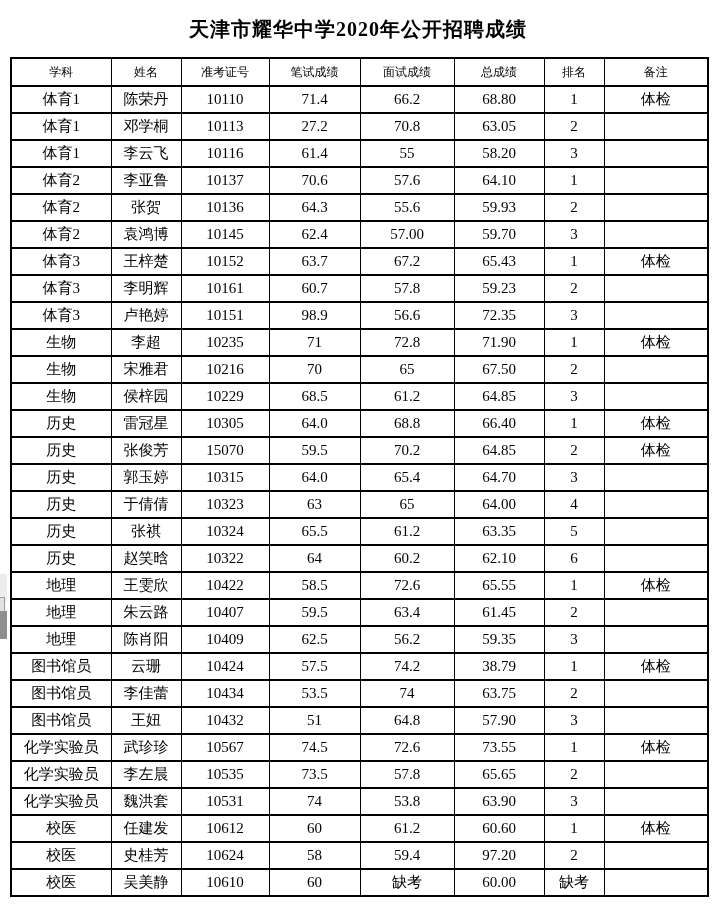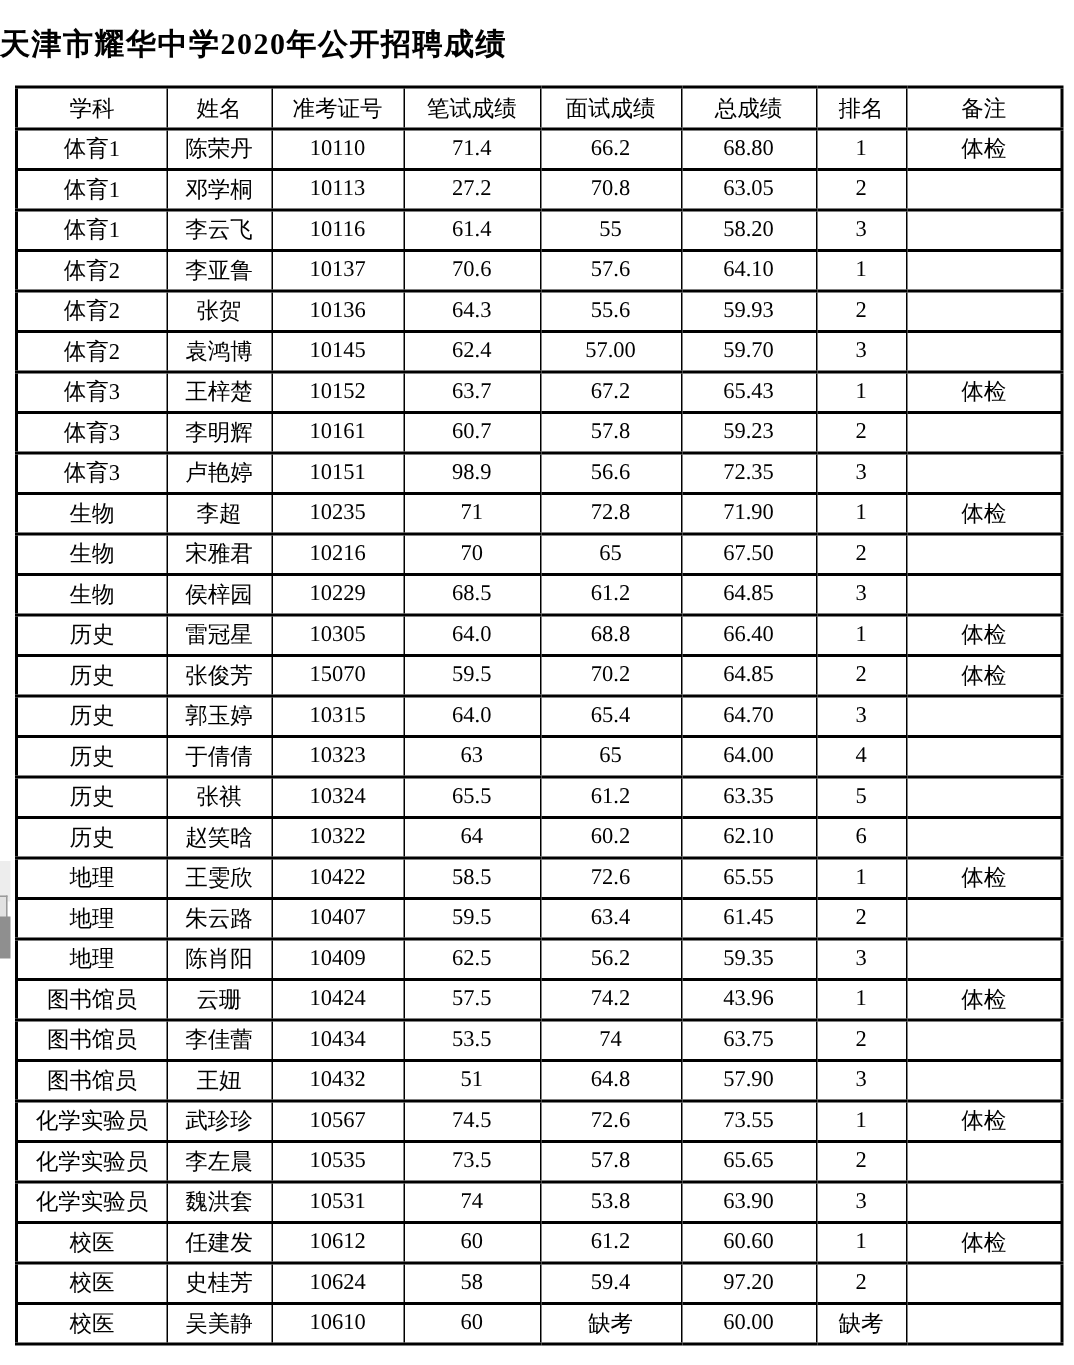--- a/index.html
+++ b/index.html
@@ -14,21 +14,21 @@
     color: #000000;
     font-family: "Liberation Serif", "DejaVu Serif", serif;
     overflow: hidden;
   }
   .title {
     position: absolute;
     top: 16px;
     left: 0;
     width: 100%;
     margin: 0;
-    text-align: left;
+    text-align: center;
     font-size: 20px;
     font-weight: bold;
     letter-spacing: 1px;
   }
   table.score-table {
     position: absolute;
     left: 10px;
     top: 57px;
     width: 697px;
     border-collapse: collapse;
@@ -43,21 +43,21 @@
     padding: 0;
     text-align: center;
     vertical-align: middle;
     font-size: 15px;
     font-weight: normal;
     white-space: nowrap;
     overflow: hidden;
   }
   .score-table th {
     height: 26px;
-    font-size: 15px;
+    font-size: 12px;
   }
   .score-table td {
     height: 25px;
   }
   
   .sb {
     position: absolute;
     left: 0;
   }
   .sb-track {
@@ -319,21 +319,21 @@
         <td>59.35</td>
         <td>3</td>
         <td></td>
       </tr>
       <tr>
         <td>图书馆员</td>
         <td>云珊</td>
         <td>10424</td>
         <td>57.5</td>
         <td>74.2</td>
-        <td>43.96</td>
+        <td>38.79</td>
         <td>1</td>
         <td>体检</td>
       </tr>
       <tr>
         <td>图书馆员</td>
         <td>李佳蕾</td>
         <td>10434</td>
         <td>53.5</td>
         <td>74</td>
         <td>63.75</td>

